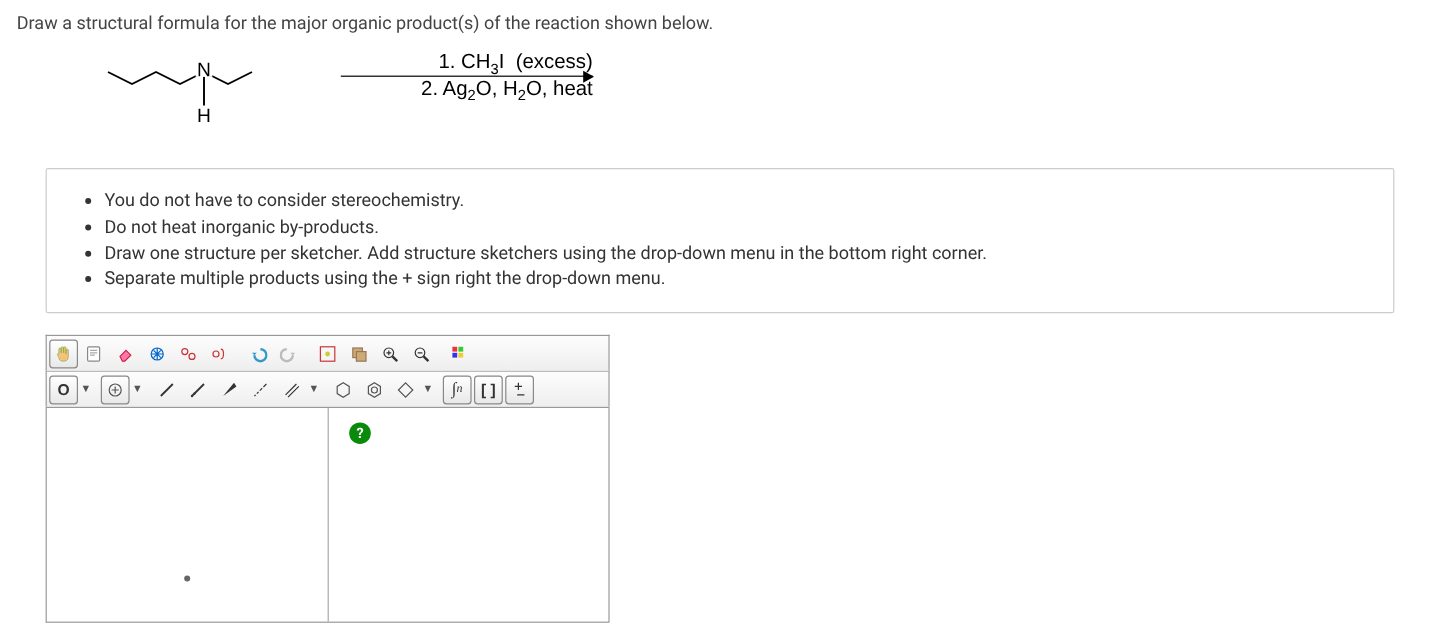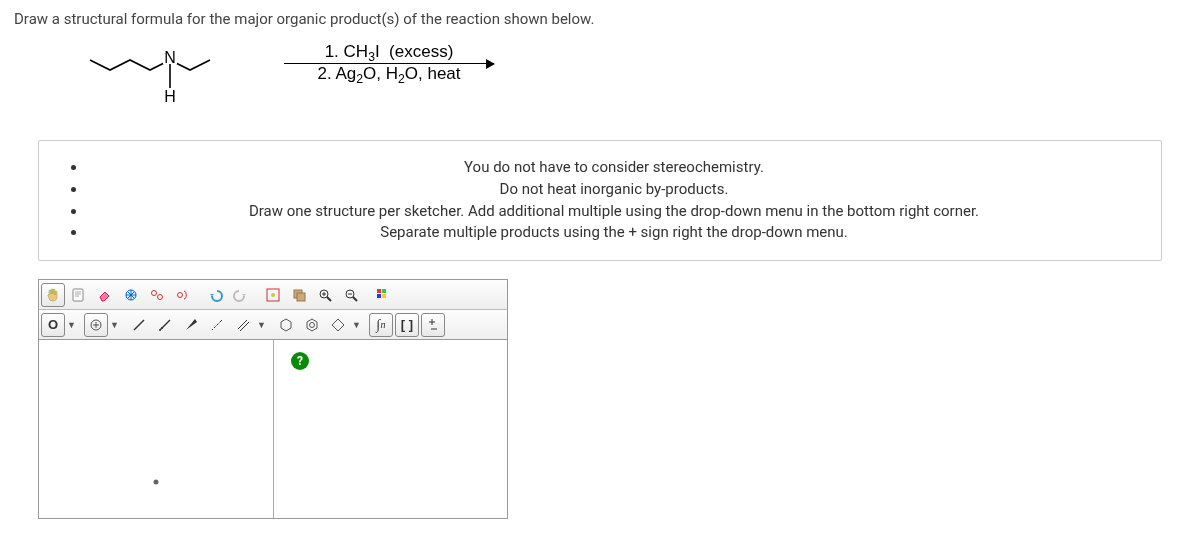--- a/index.html
+++ b/index.html
@@ -18,21 +18,21 @@
     margin-bottom: 14px;
   }
   .reaction-area {
     display: flex;
     align-items: flex-start;
     gap: 40px;
     margin-left: 70px;
     margin-bottom: 28px;
   }
   .molecule-svg { width: 160px; height: 70px; }
-  .reagent-block { display: flex; flex-direction: column; align-items: center; }
+  .reagent-block { display: flex; flex-direction: column; align-items: flex-end; }
   .reagent-text {
     font-family: Arial, sans-serif;
     font-size: 17px;
     color: #000;
     white-space: nowrap;
   }
   .reaction-arrow {
     display: inline-block;
     width: 210px;
     height: 1px;
@@ -50,21 +50,21 @@
     border-bottom: 5px solid transparent;
   }
   sub { font-size: 0.72em; vertical-align: sub; line-height: 0; }
 
   .instructions-box {
     border: 1px solid #ccc;
     border-radius: 2px;
     margin: 0 24px 18px 24px;
     padding: 16px 20px;
   }
-  .instructions-box ul { list-style: disc; padding-left: 28px; text-align: center; }
+  .instructions-box ul { list-style: disc; padding-left: 28px; }
   .instructions-box li {
     font-size: 15px;
     color: #333;
     line-height: 1.45;
   }
 
   .sketcher {
     margin-left: 24px;
     width: 470px;
   }
@@ -167,21 +167,21 @@
     <div class="reagent-text">1. CH<sub>3</sub>I&nbsp;&nbsp;(excess)</div>
     <div class="reaction-arrow"></div>
     <div class="reagent-text">2. Ag<sub>2</sub>O, H<sub>2</sub>O, heat</div>
   </div>
 </div>
 
 <div class="instructions-box">
   <ul>
     <li>You do not have to consider stereochemistry.</li>
     <li>Do not heat inorganic by-products.</li>
-    <li>Draw one structure per sketcher. Add additional multiple using the drop-down menu in the bottom right corner.</li>
+    <li>Draw one structure per sketcher. Add structure sketchers using the drop-down menu in the bottom right corner.</li>
     <li>Separate multiple products using the + sign right the drop-down menu.</li>
   </ul>
 </div>
 
 <div class="sketcher">
 
   <div class="toolbar">
     <div class="tb-btn boxed">
       <svg viewBox="0 0 16 16">
           <path d="M4 8V4a1 1 0 012 0v3V3a1 1 0 012 0v4V3a1 1 0 012 0v5V5a1 1 0 012 0v5c0 2-1 4-4 4H7c-2 0-3-2-3-3l-1-2c-.5-1 .5-2 1-1z" fill="#f4c27a" stroke="#7a4" stroke-width=".5"></path>

